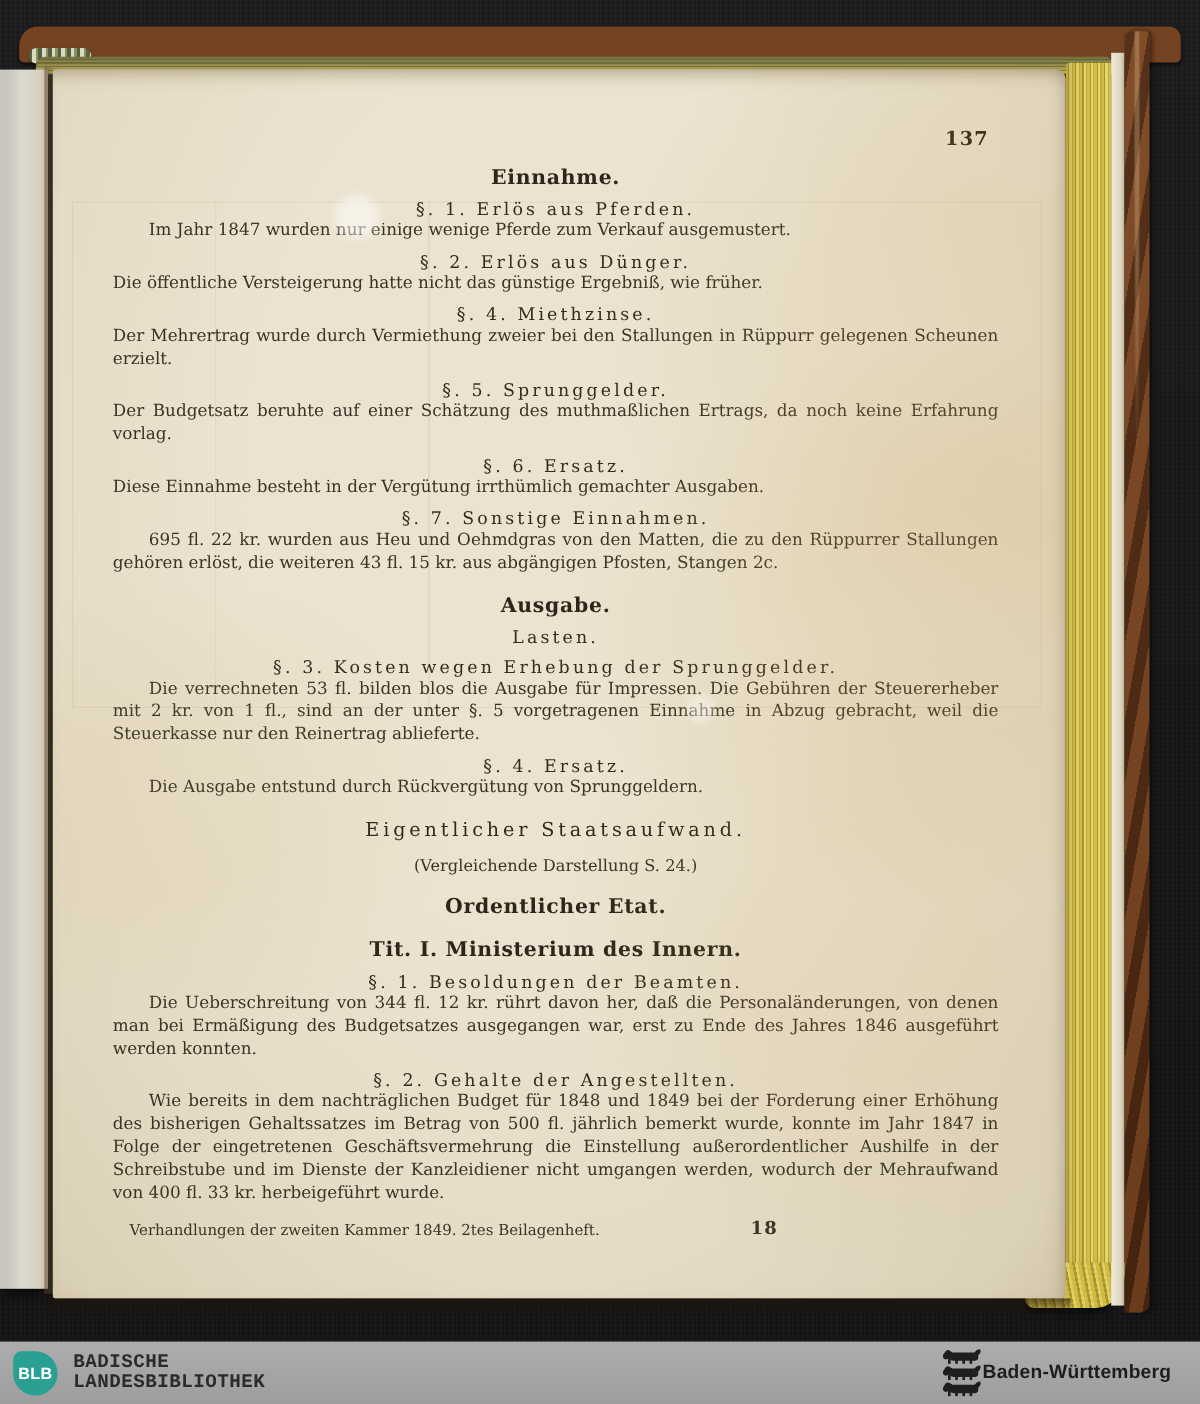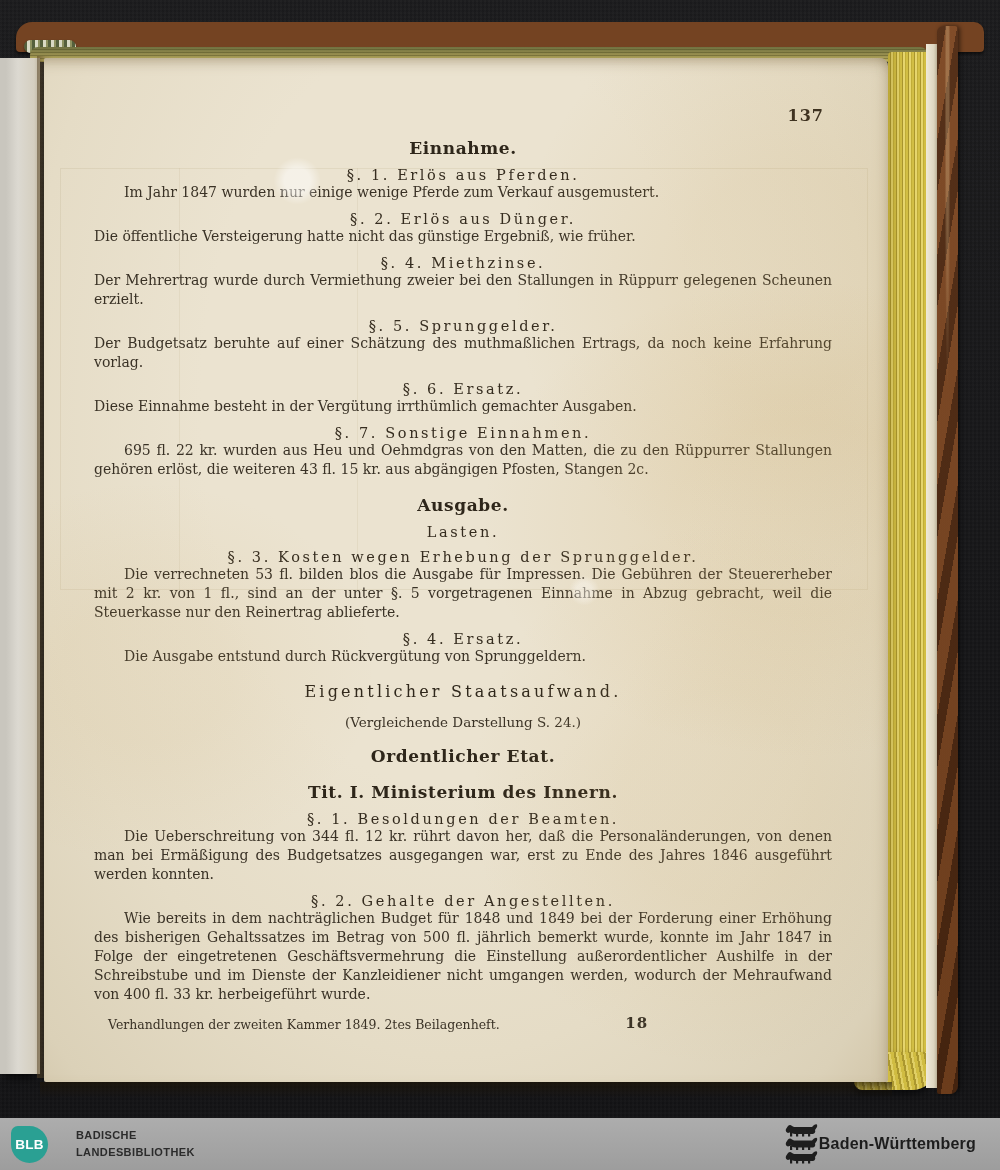--- a/index.html
+++ b/index.html
@@ -82,22 +82,22 @@
   .first{margin-top:0;}
   .page-footer-line{position:relative;margin-top:13px;font-size:12.5px;padding-left:14px;color:#3a3226;}
   .sheet-num{position:absolute;left:72%;top:-3px;font-size:15px;font-weight:bold;letter-spacing:1px;}
   
   .footer-bar{position:absolute;left:0;top:1118px;width:1000px;height:52px;
       background:linear-gradient(#adadad,#9d9d9d);display:flex;align-items:center;
       font-family:"Liberation Sans", sans-serif;}
   .blb-logo{width:37px;height:37px;margin-left:11px;flex:0 0 auto;
       border-radius:7px 50% 50% 50%;display:flex;align-items:center;justify-content:center;
       color:#ffffff;font-weight:bold;font-size:13.5px;letter-spacing:.3px;cursor:pointer;}
-  .lib-name{margin-left:28px;font-weight:bold;font-size:11px;line-height:17px;
-      color:#2b2b2b;letter-spacing:.4px;}
+  .lib-name{margin-left:13px;font-weight:bold;font-size:16px;line-height:17px;
+      color:#2b2b2b;letter-spacing:.4px;font-family:Liberation Mono, monospace;}
   .flex-sp{flex:1;}
   .bw-block{display:flex;align-items:center;margin-right:24px;cursor:pointer;}
   .bw-text{font-size:16px;font-weight:bold;color:#1d1d1d;letter-spacing:.2px;}
   .arms svg{display:block;}
 </style>
 </head>
 <body>
 
 <div class="scene">
 

